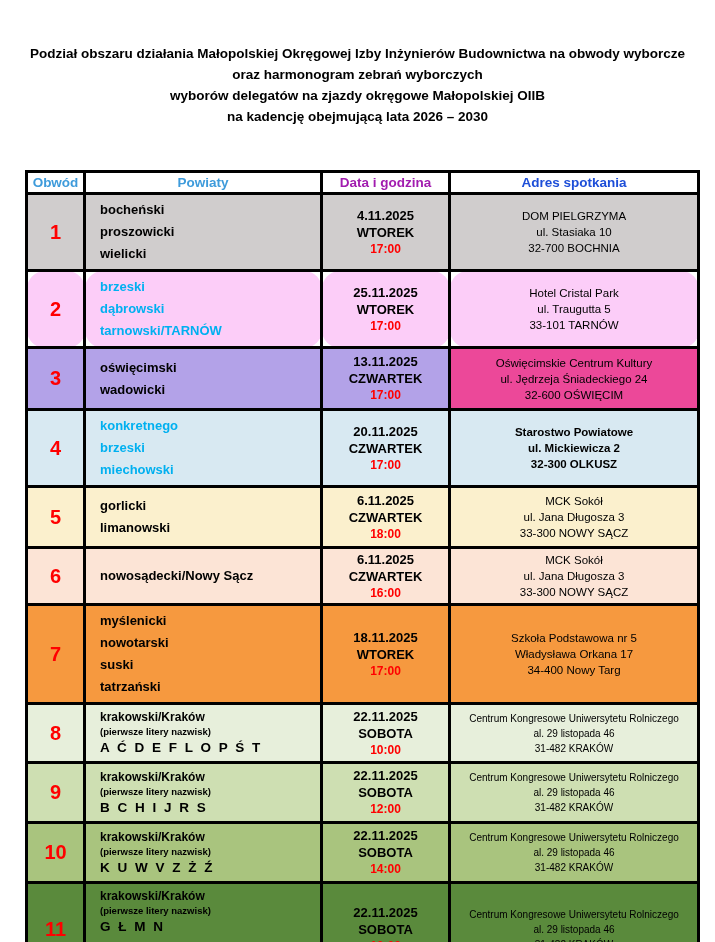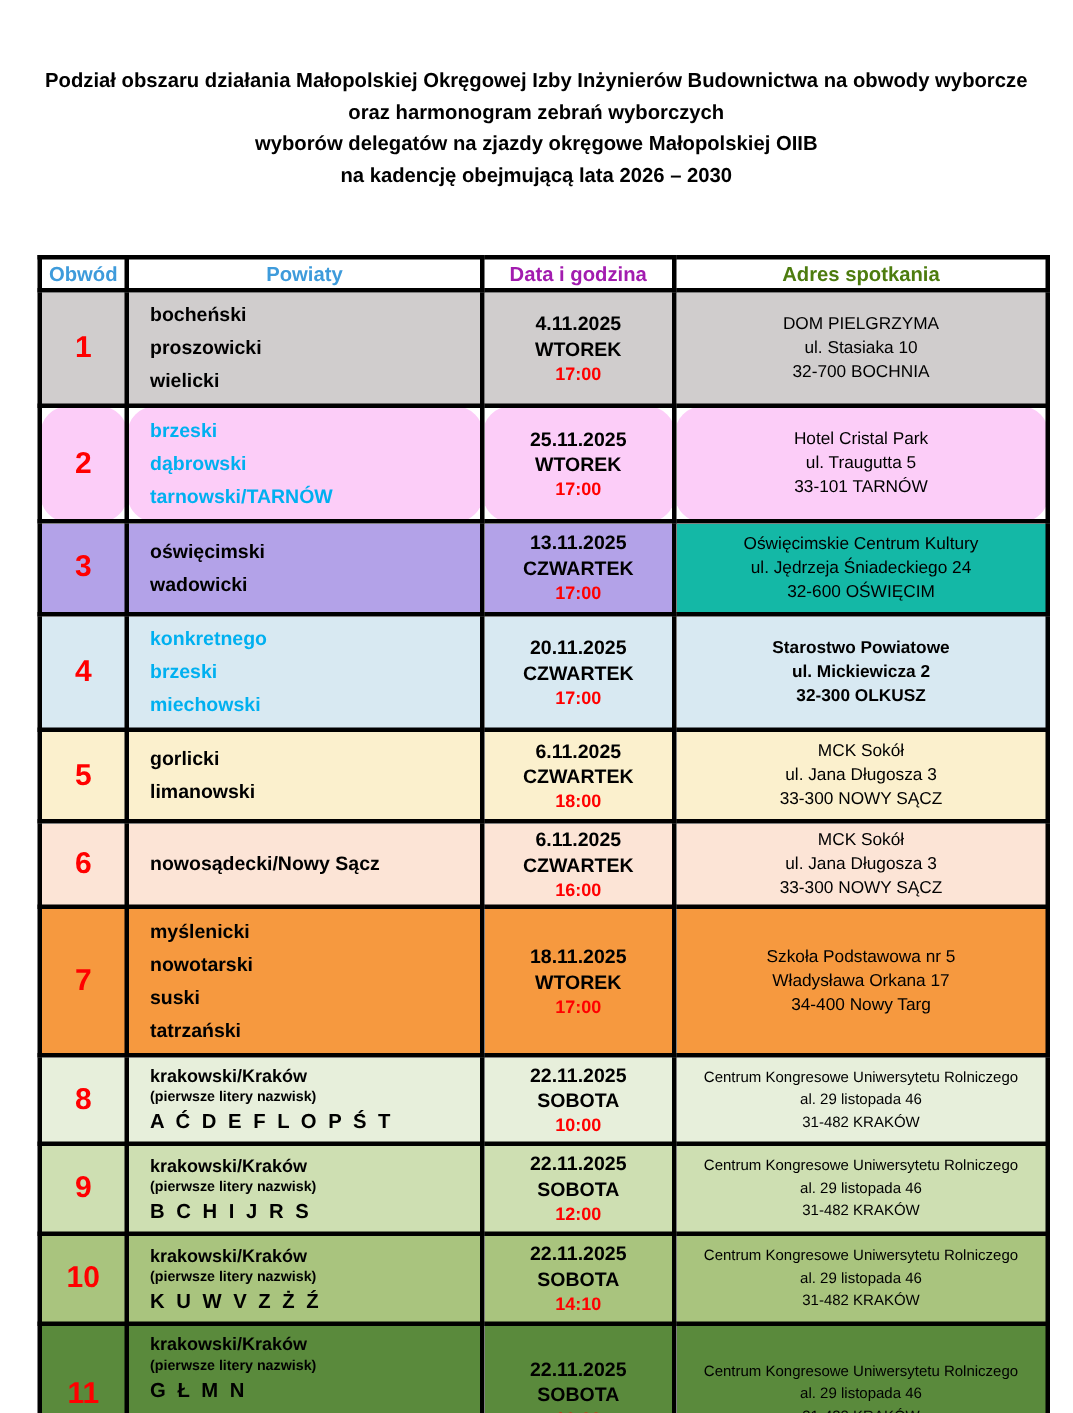--- a/index.html
+++ b/index.html
@@ -94,21 +94,21 @@
       <col style="width:58px">
         <col style="width:237px">
         <col style="width:128px">
         <col style="width:249px">
     </colgroup>
     <tbody>
         <tr>
       <th class="hdr" style="color: rgb(62, 155, 219);">Obwód</th>
       <th class="hdr" style="color: rgb(62, 155, 219);">Powiaty</th>
       <th class="hdr" style="color: #a21caf;">Data i godzina</th>
-      <th class="hdr" style="color: #4d7c0f;">Adres spotkania</th>
+      <th class="hdr" style="color: #1d4ed8;">Adres spotkania</th>
     </tr>
 
     <tr class="r1">
       <td class="c-num" style="background-color: rgb(208, 205, 205);">1</td>
       <td class="c-pow" style="background-color: rgb(208, 205, 205);">
         <div class="pline" style="color: rgb(0, 0, 0);">bocheński</div>
         <div class="pline" style="color: rgb(0, 0, 0);">proszowicki</div>
         <div class="pline" style="color: rgb(0, 0, 0);">wielicki</div>
       </td>
       <td class="c-date" style="background-color: rgb(208, 205, 205);">
@@ -146,21 +146,21 @@
       <td class="c-num" style="background-color: rgb(179, 162, 232);">3</td>
       <td class="c-pow" style="background-color: rgb(179, 162, 232);">
         <div class="pline" style="color: rgb(0, 0, 0);">oświęcimski</div>
         <div class="pline" style="color: rgb(0, 0, 0);">wadowicki</div>
       </td>
       <td class="c-date" style="background-color: rgb(179, 162, 232);">
         <div class="d-date">13.11.2025</div>
         <div class="d-day">CZWARTEK</div>
         <div class="d-time">17:00</div>
       </td>
-      <td class="c-addr" style="background-color: #14b8a6;">
+      <td class="c-addr" style="background-color: #ec4899;">
         <div class="a-line">Oświęcimskie Centrum Kultury</div>
         <div class="a-line">ul. Jędrzeja Śniadeckiego 24</div>
         <div class="a-line">32-600 OŚWIĘCIM</div>
       </td>
     </tr>
 
     <tr class="r4">
       <td class="c-num" style="background-color: rgb(216, 233, 242);">4</td>
       <td class="c-pow" style="background-color: rgb(216, 233, 242);">
         <div class="pline" style="color: rgb(0, 176, 240);">konkretnego</div>
@@ -275,21 +275,21 @@
     <tr class="r10 small-addr">
       <td class="c-num" style="background-color: rgb(169, 196, 126);">10</td>
       <td class="c-pow" style="background-color: rgb(169, 196, 126);">
         <div class="k-name">krakowski/Kraków</div>
         <div class="k-note">(pierwsze litery nazwisk)</div>
         <div class="k-letters">K U W V Z Ż Ź</div>
       </td>
       <td class="c-date" style="background-color: rgb(169, 196, 126);">
         <div class="d-date">22.11.2025</div>
         <div class="d-day">SOBOTA</div>
-        <div class="d-time">14:10</div>
+        <div class="d-time">14:00</div>
       </td>
       <td class="c-addr" style="background-color: rgb(169, 196, 126);">
         <div class="a-line">Centrum Kongresowe Uniwersytetu Rolniczego</div>
         <div class="a-line">al. 29 listopada 46</div>
         <div class="a-line">31-482 KRAKÓW</div>
       </td>
     </tr>
 
     <tr class="r11 small-addr">
       <td class="c-num" style="background-color: rgb(90, 138, 60);">11</td>

